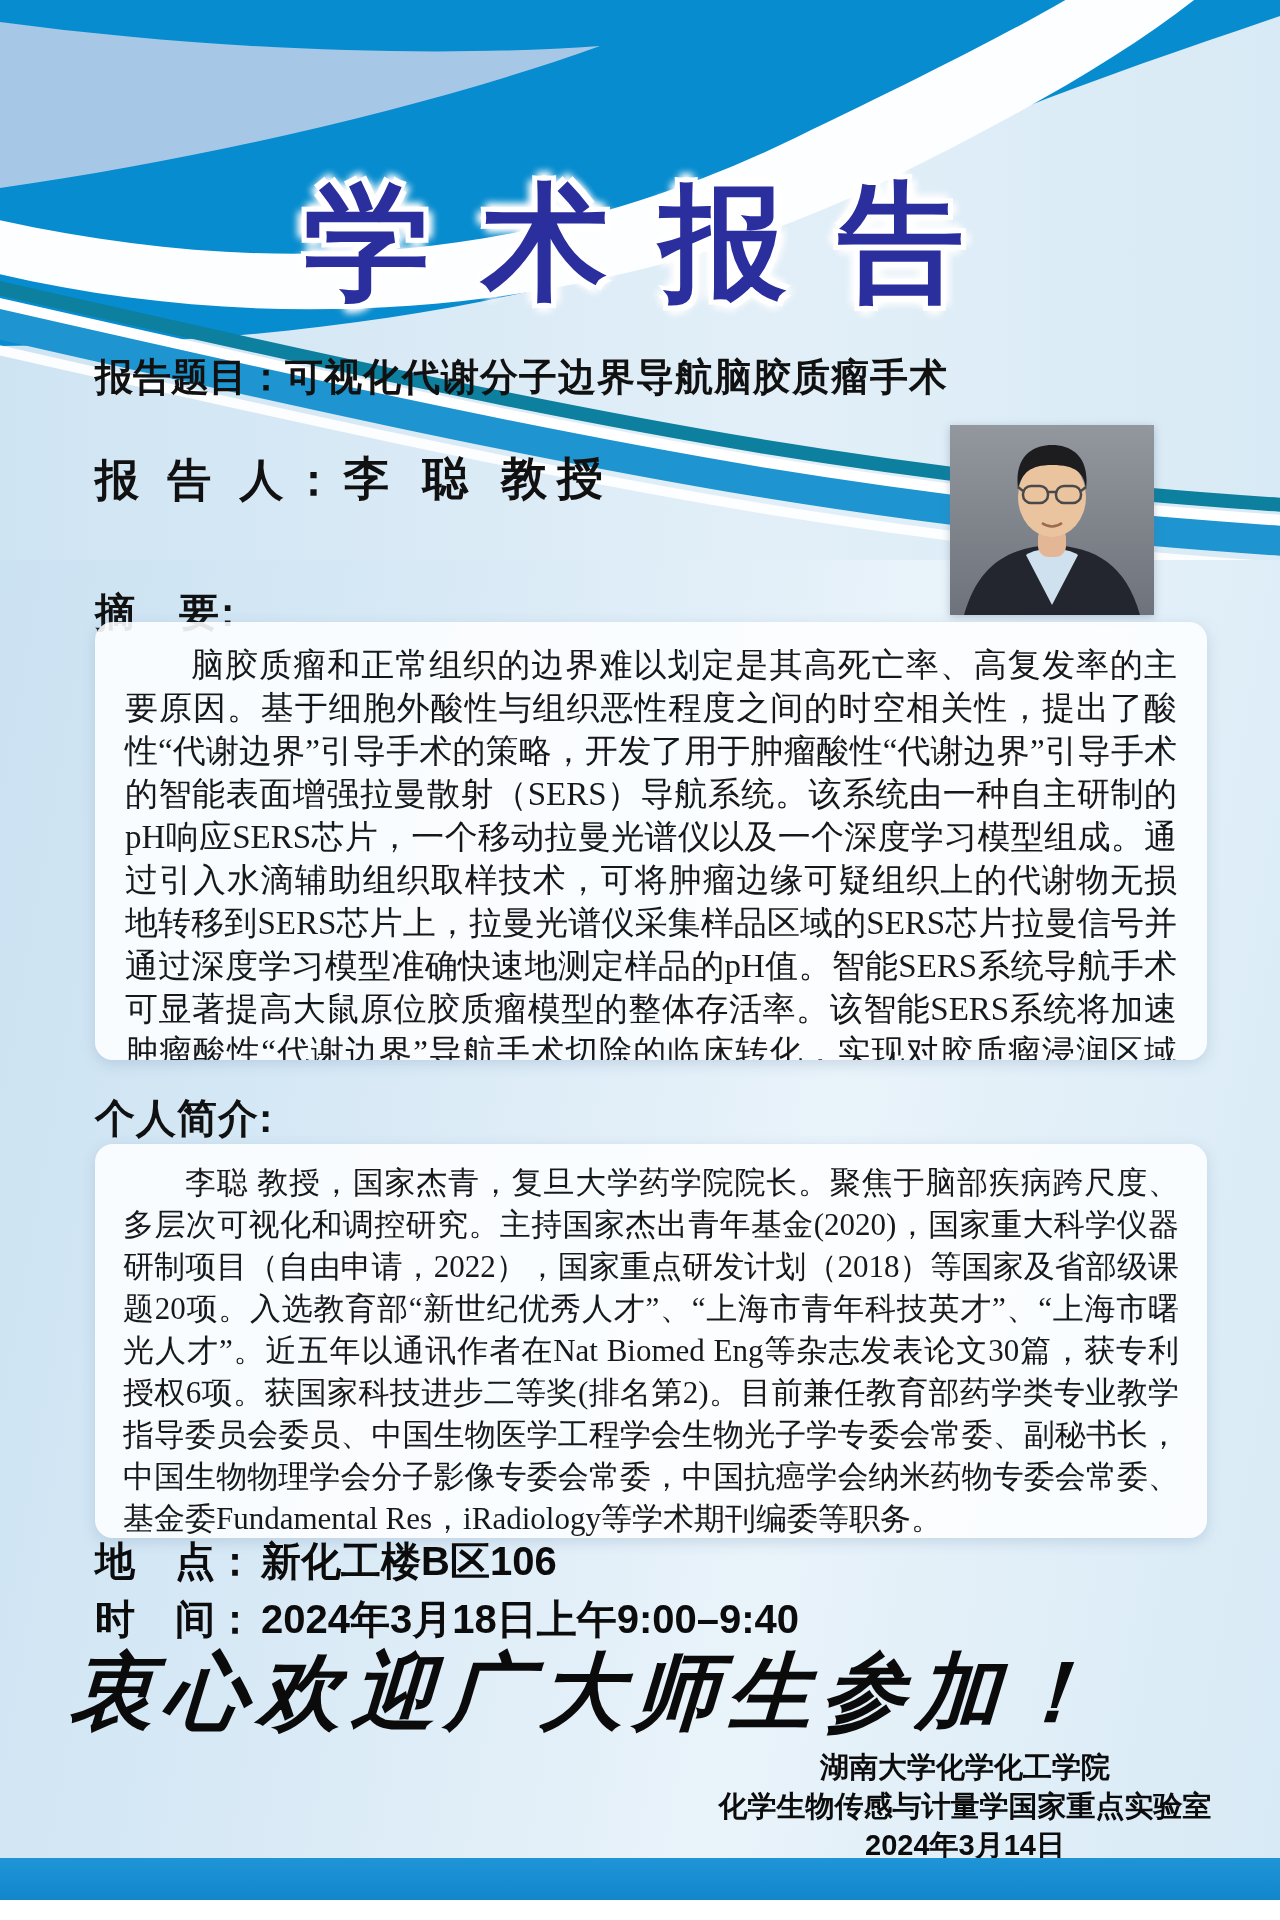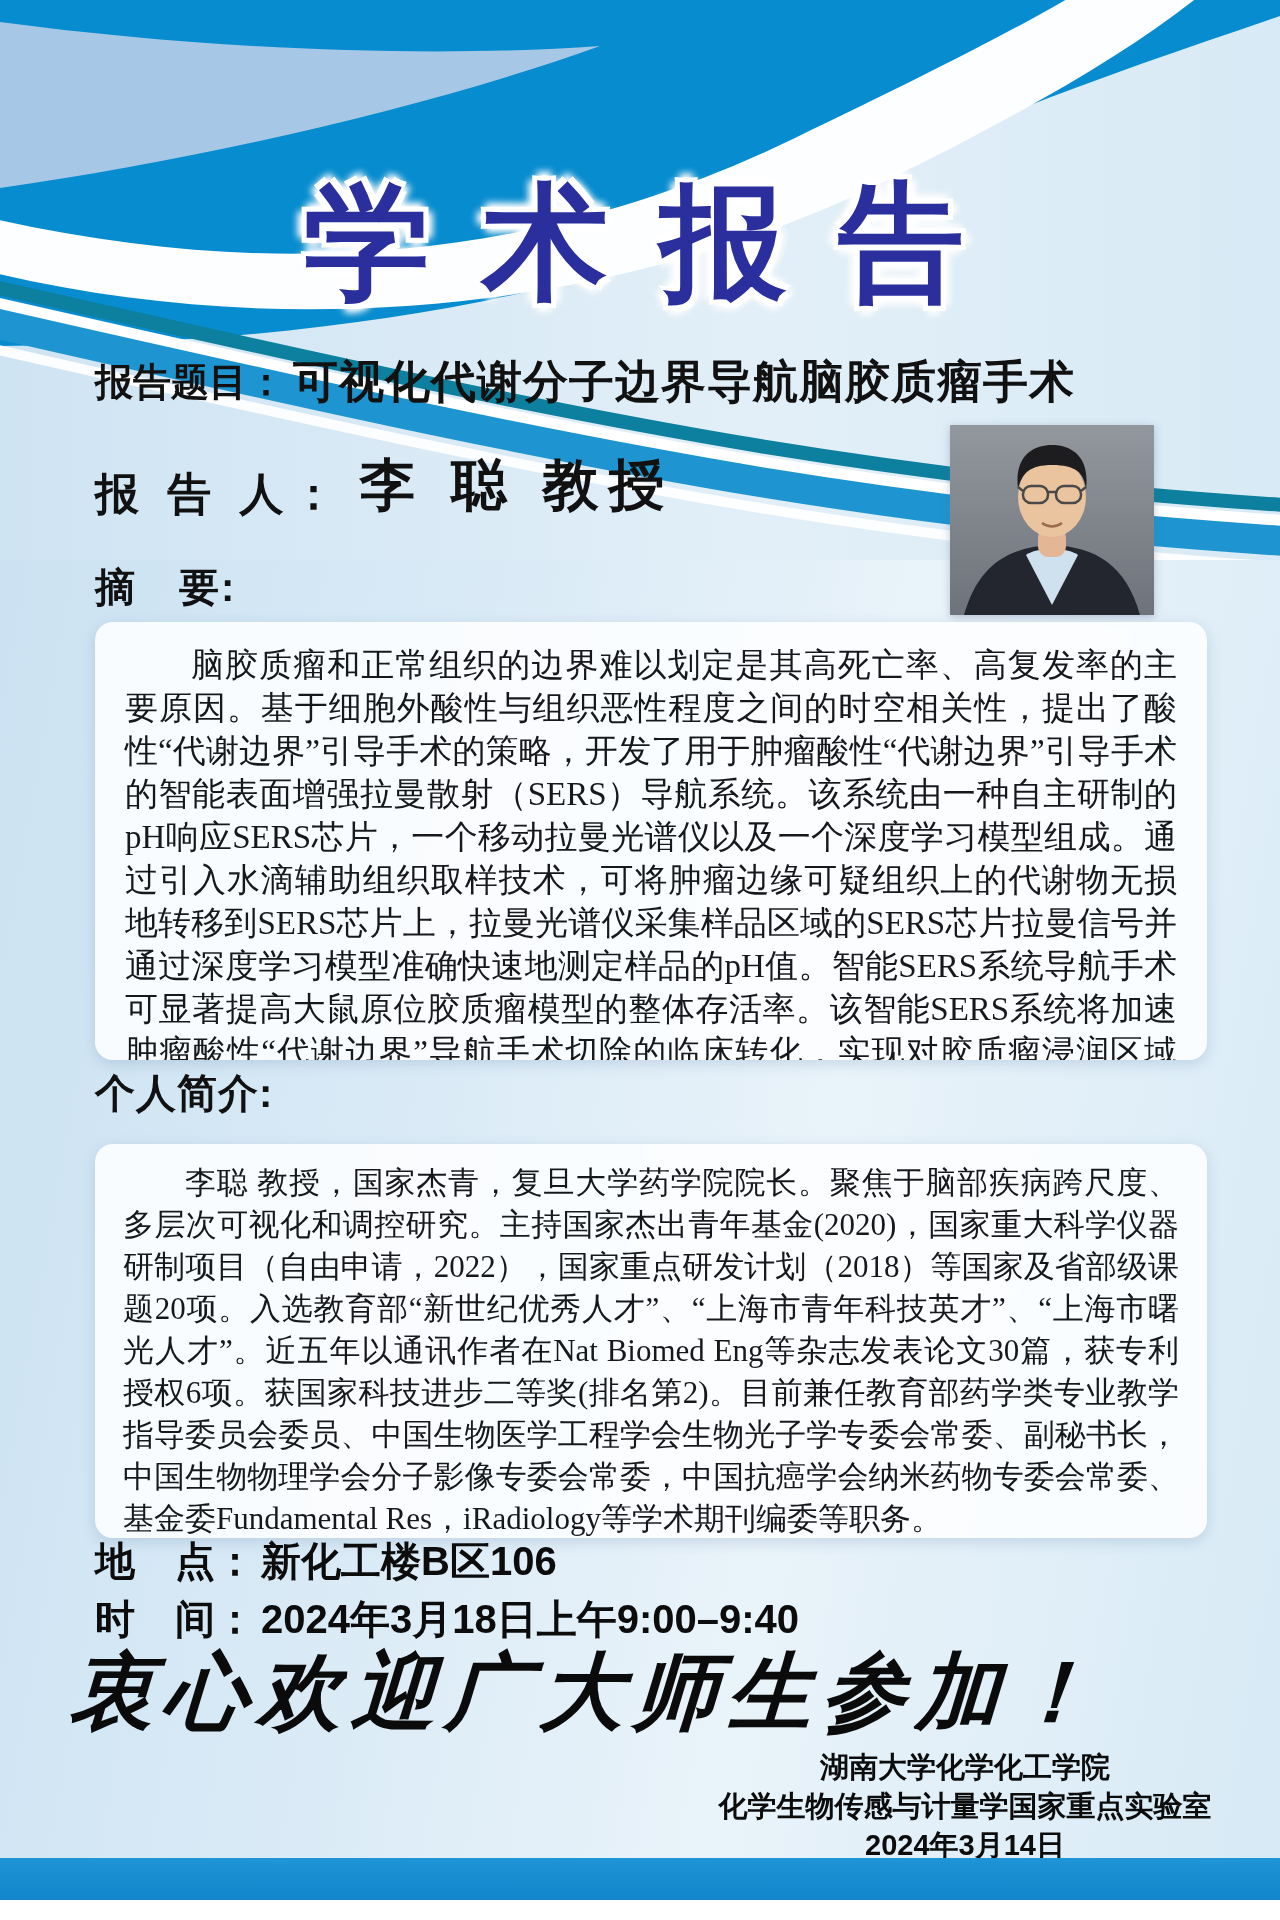--- a/index.html
+++ b/index.html
@@ -26,35 +26,35 @@
       5px 5px 0 #fff,-5px -5px 0 #fff,5px -5px 0 #fff,-5px 5px 0 #fff,
       9px 0 7px #fff,-9px 0 7px #fff,0 9px 7px #fff,0 -9px 7px #fff;
   }
   
   .talk-title-line{
     position:absolute;left:95px;top:352px;width:1120px;
     display:flex;align-items:center;color:#111;
     white-space:nowrap;
   }
   .talk-title-label{font-size:38px;font-weight:bold;}
-  .talk-title-text{font-size:45px;font-weight:bold;letter-spacing:1px;margin-left:8px;}
+  .talk-title-text{font-size:38px;font-weight:bold;letter-spacing:1px;}
   .speaker-line{
     position:absolute;left:95px;top:448px;width:900px;
     display:flex;align-items:flex-end;color:#111;white-space:nowrap;
   }
   .speaker-label{font-size:44px;font-weight:bold;letter-spacing:8px;}
-  .speaker-name{font-size:56px;font-weight:bold;letter-spacing:10px;margin-left:16px;}
+  .speaker-name{font-size:46px;font-weight:bold;letter-spacing:10px;}
   .speaker-photo{
     position:absolute;left:950px;top:425px;width:204px;height:190px;
     box-shadow:0 2px 8px rgba(90,110,140,.35);
   }
   
   .section-label{
     position:absolute;left:95px;color:#111;
-    font-weight:bold;white-space:nowrap;
+    font-weight:bold;white-space:nowrap;margin-top:25px;
   }
   .abstract-label{top:560px;font-size:40px;letter-spacing:2px;}
   .bio-label{top:1066px;font-size:40px;letter-spacing:1px;}
   
   .text-box{
     position:absolute;left:95px;width:1112px;box-sizing:border-box;
     background:rgba(253,254,255,.9);
     border-radius:18px;
     box-shadow:0 4px 14px rgba(110,145,180,.28);
     overflow:hidden;

